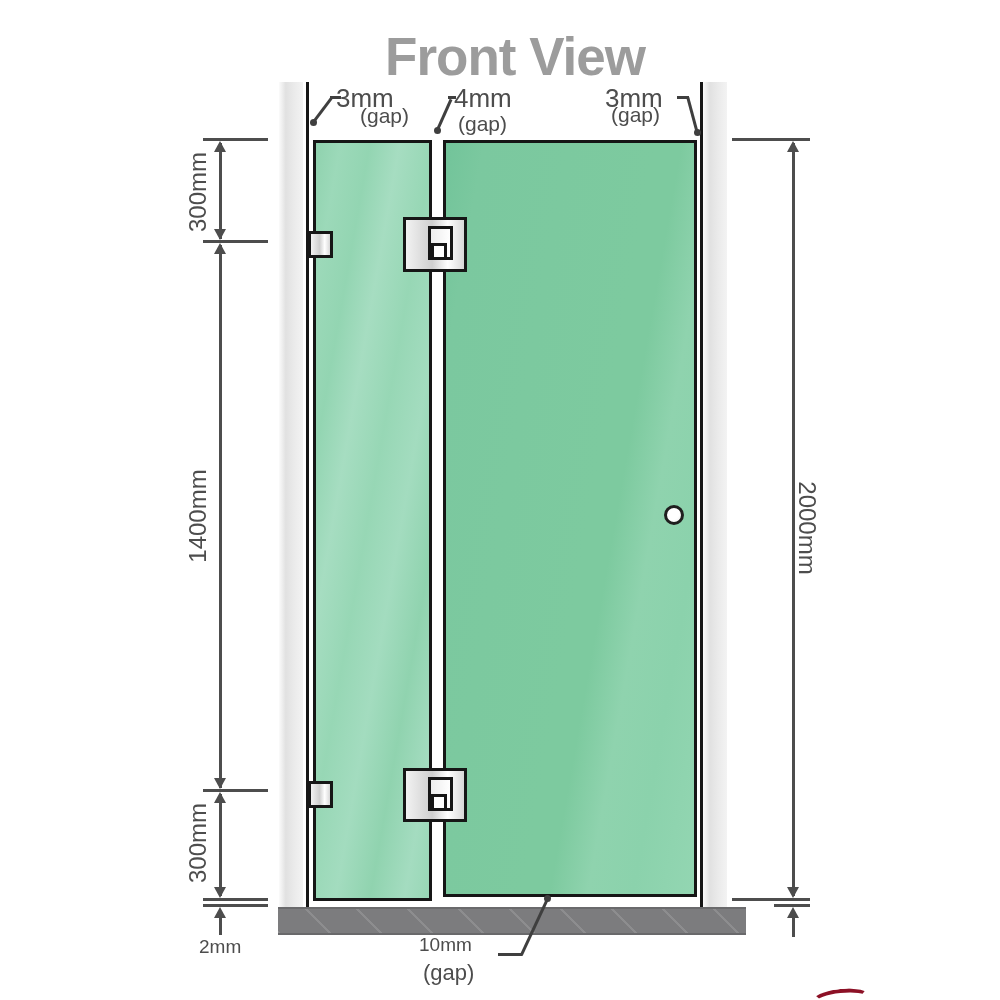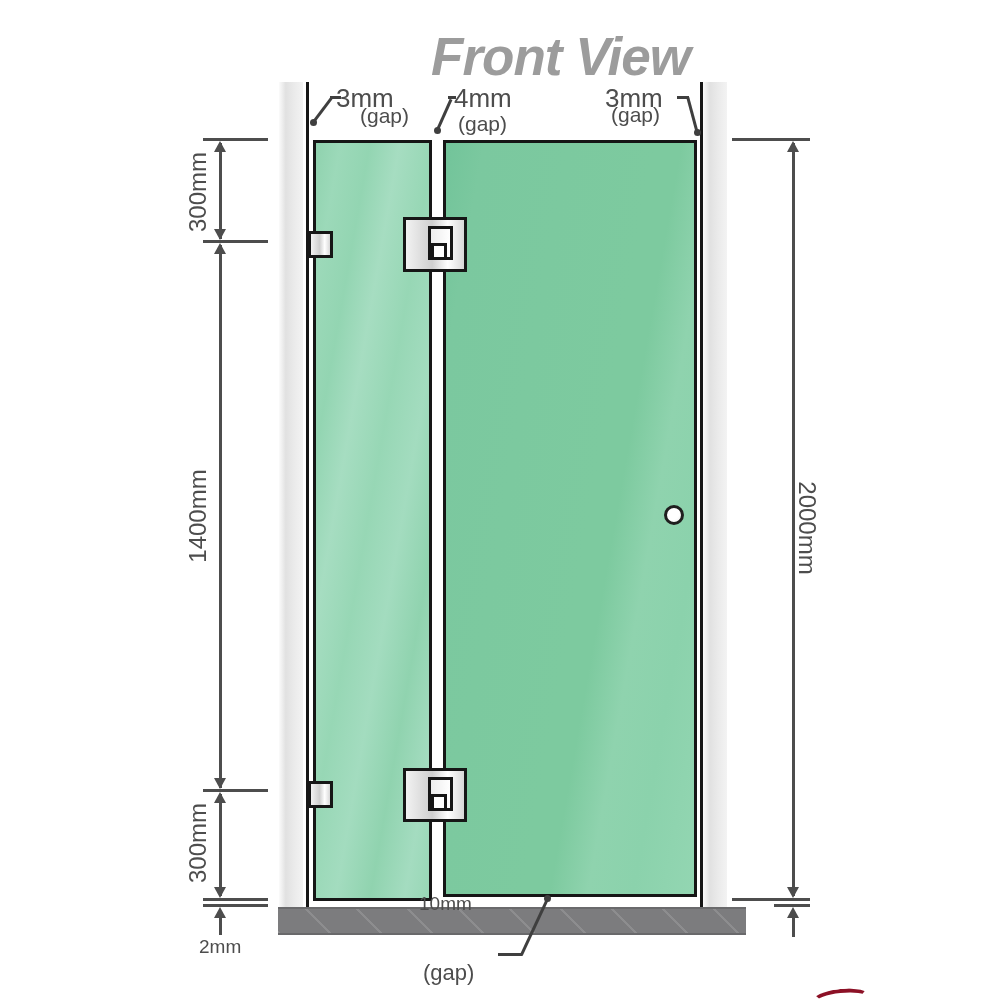--- a/index.html
+++ b/index.html
@@ -12,21 +12,21 @@
   *{box-sizing:border-box;}
   .canvas{
     position:relative;width:1000px;height:1000px;background:#ffffff;
     overflow:hidden;
     font-family:"Liberation Sans", sans-serif;
     color:var(--dim);
   }
   .abs{position:absolute;}
   .title{
     left:340px;top:26px;width:350px;height:56px;
-    text-align:right;font-size:53px;font-weight:700;font-style:italic;
+    text-align:center;font-size:53px;font-weight:700;
     letter-spacing:-1px;color:var(--titlegray);white-space:nowrap;
   }
   .wall{
     top:82px;width:24px;height:825px;
     background:linear-gradient(90deg,#fbfbfb 0%,#e1e1e1 28%,#ebebeb 65%,#f3f3f3 100%);
   }
   .wall-line{top:82px;width:3px;height:825px;background:var(--outline);}
   .glass{top:140px;border:3px solid var(--outline);}
   .glass-fixed{
     left:313px;width:119px;height:761px;
@@ -162,21 +162,21 @@
   <div class="abs hline" style="left:448px;top:95.5px;width:8px"></div>
   <div class="abs leader" style="left:437px;top:129px;width:34px;transform:rotate(-66deg)"></div>
   <div class="abs dot" style="left:433.5px;top:126.5px"></div>
 
   <div class="abs lbl" style="left:605px;top:83px;font-size:26px">3mm</div>
   <div class="abs lbl-sub" style="left:611px;top:103px">(gap)</div>
   <div class="abs hline" style="left:677px;top:95.5px;width:12px"></div>
   <div class="abs leader" style="left:688px;top:96px;width:36px;transform:rotate(75deg)"></div>
   <div class="abs dot" style="left:693.5px;top:128.5px"></div>
 
-  <div class="abs lbl" style="left:419px;top:893px">10mm</div>
+  <div class="abs lbl" style="left:419px;top:934px">10mm</div>
   <div class="abs lbl-sub" style="left:423px;top:960px;font-size:22px">(gap)</div>
   <div class="abs hline" style="left:498px;top:953px;width:24px"></div>
   <div class="abs leader" style="left:521px;top:954px;width:62px;transform:rotate(-65deg)"></div>
   <div class="abs dot" style="left:543.5px;top:894.5px"></div>
 
   <div class="abs swoosh"></div>
 
 </div>
 
 </body></html>

